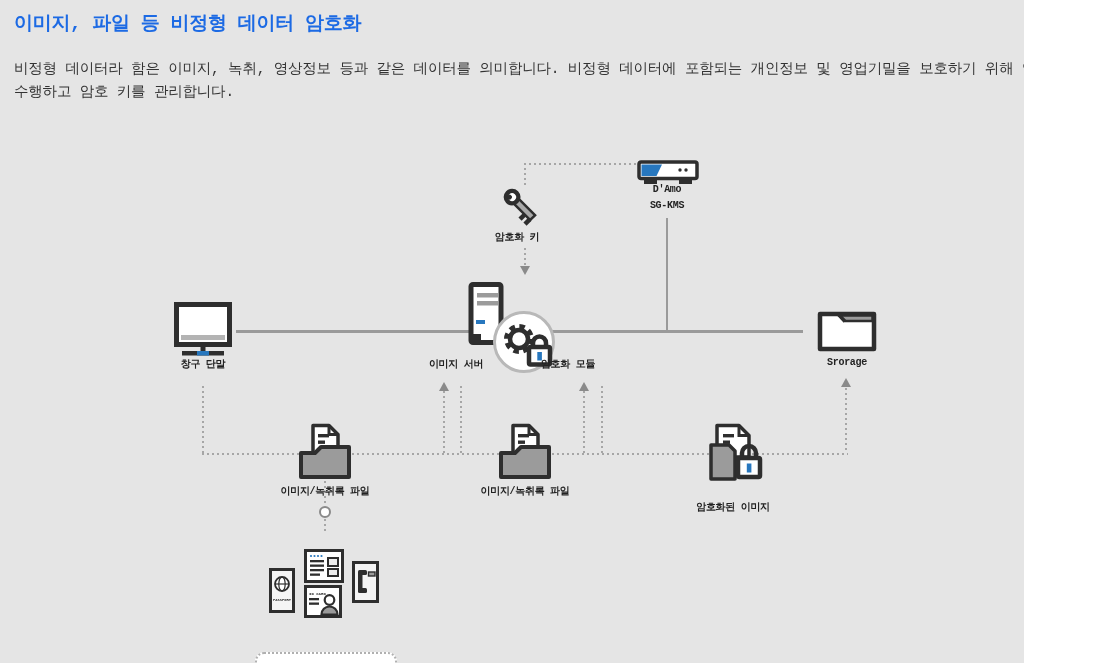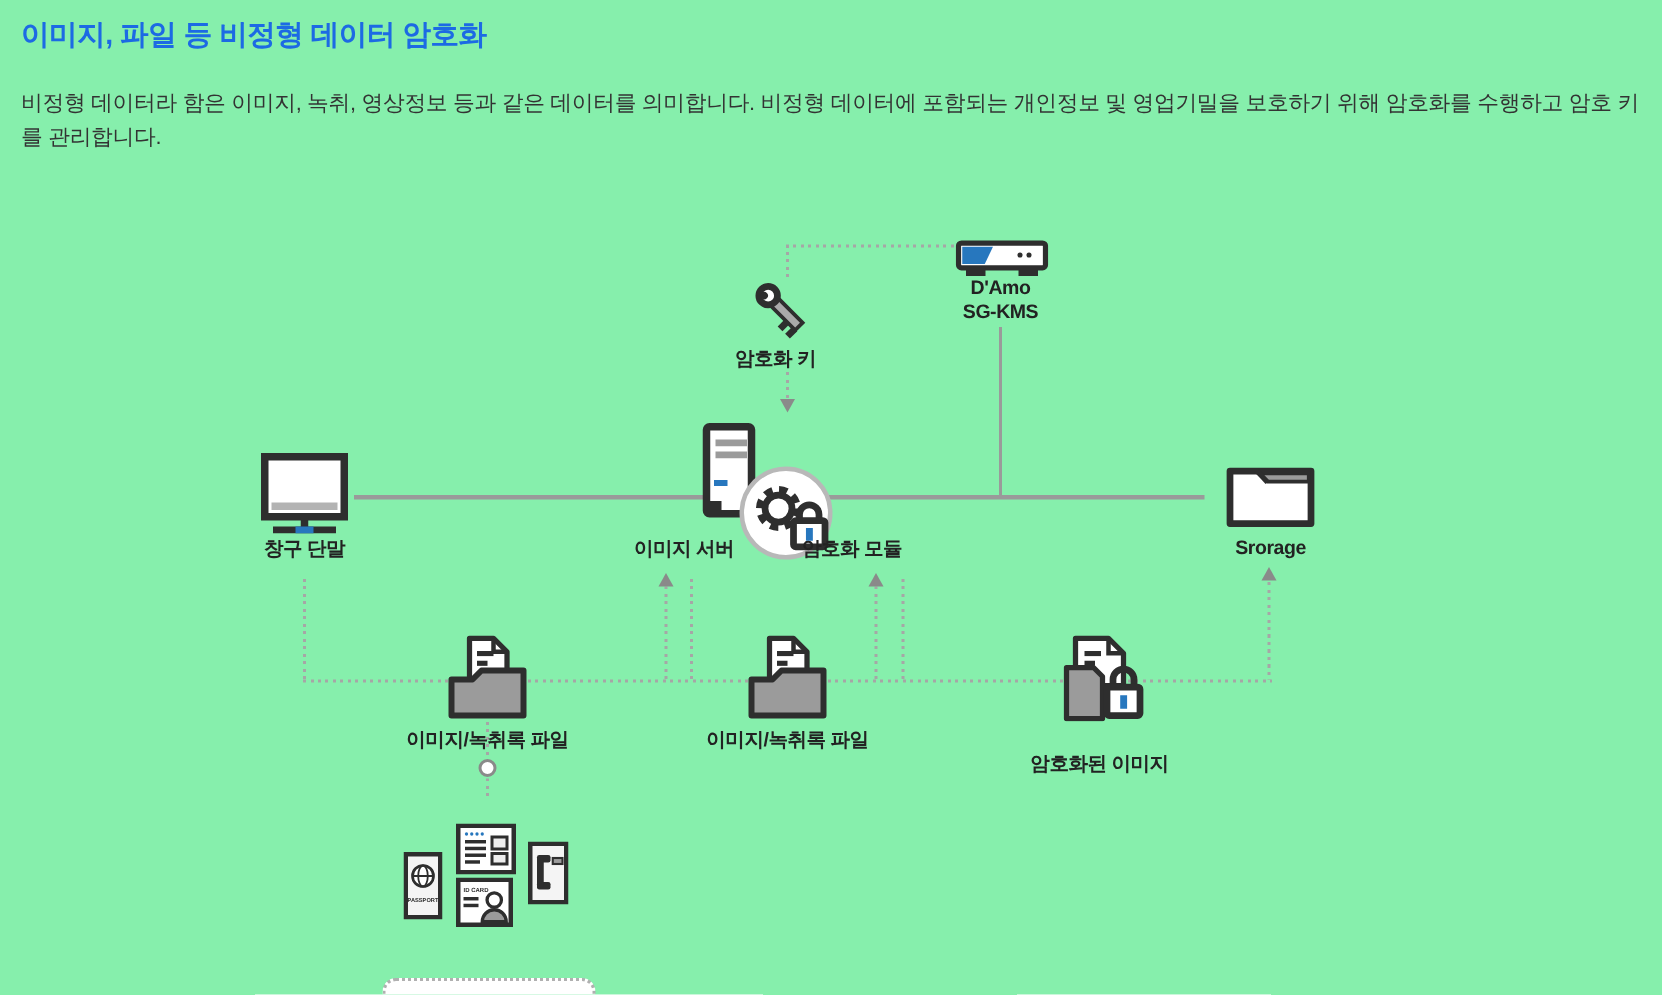--- a/index.html
+++ b/index.html
@@ -1,29 +1,29 @@
 <!DOCTYPE html>
 <html><head>
 <meta charset="utf-8">
 <style>
   html,body{margin:0;padding:0;background:#fff;}
   body{font-family:"Liberation Sans","DejaVu Sans",sans-serif;}
-  .page{position:relative;width:1108px;height:663px;background:#86efac;overflow:hidden;}
+  .page{position:relative;width:1024px;height:663px;background:#e5e5e5;overflow:hidden;font-family:Liberation Mono, monospace;}
   .title{position:absolute;left:14px;top:10px;font-size:19px;font-weight:700;color:#1c6ae4;margin:0;letter-spacing:-0.3px;}
   .desc{position:absolute;left:14px;top:58px;width:1082px;font-size:14.5px;line-height:23px;color:#333;margin:0;letter-spacing:-0.2px;}
   .diagram{position:absolute;left:0;top:120px;width:1108px;height:543px;}
   
   .solidH{position:absolute;height:3px;background:#9a9a9a;}
   .solidV{position:absolute;width:2px;background:#9a9a9a;}
   .dashH{position:absolute;height:2px;background:repeating-linear-gradient(to right,#a6a6a6 0 2px,transparent 2px 5px);}
   .dashV{position:absolute;width:2px;background:repeating-linear-gradient(to bottom,#a6a6a6 0 2px,transparent 2px 5px);}
   .arrUp{position:absolute;width:0;height:0;border-left:5px solid transparent;border-right:5px solid transparent;border-bottom:9px solid #8a8a8a;}
   .arrDown{position:absolute;width:0;height:0;border-left:5px solid transparent;border-right:5px solid transparent;border-top:9px solid #8a8a8a;}
   .node{position:absolute;}
-  .lbl{position:absolute;transform:translateX(-50%);font-size:13px;font-weight:600;color:#222;white-space:nowrap;text-align:center;letter-spacing:-0.3px;}
+  .lbl{position:absolute;transform:translateX(-50%);font-size:10px;font-weight:600;color:#222;white-space:nowrap;text-align:center;letter-spacing:-0.3px;}
   .ring{position:absolute;width:12px;height:12px;border:2px solid #8a8a8a;border-radius:50%;background:#fff;box-sizing:border-box;}
   .detailbox{position:absolute;left:255px;top:532px;width:142px;height:96px;border:2px dotted #b0b0b0;border-radius:9px;box-sizing:border-box;background:#fff;}
 </style>
 </head>
 <body>
 
 <div class="page">
 
   <h1 class="title">이미지, 파일 등 비정형 데이터 암호화</h1>
   <p class="desc">비정형 데이터라 함은 이미지, 녹취, 영상정보 등과 같은 데이터를 의미합니다. 비정형 데이터에 포함되는 개인정보 및 영업기밀을 보호하기 위해 암호화를 수행하고 암호 키를 관리합니다.</p>

